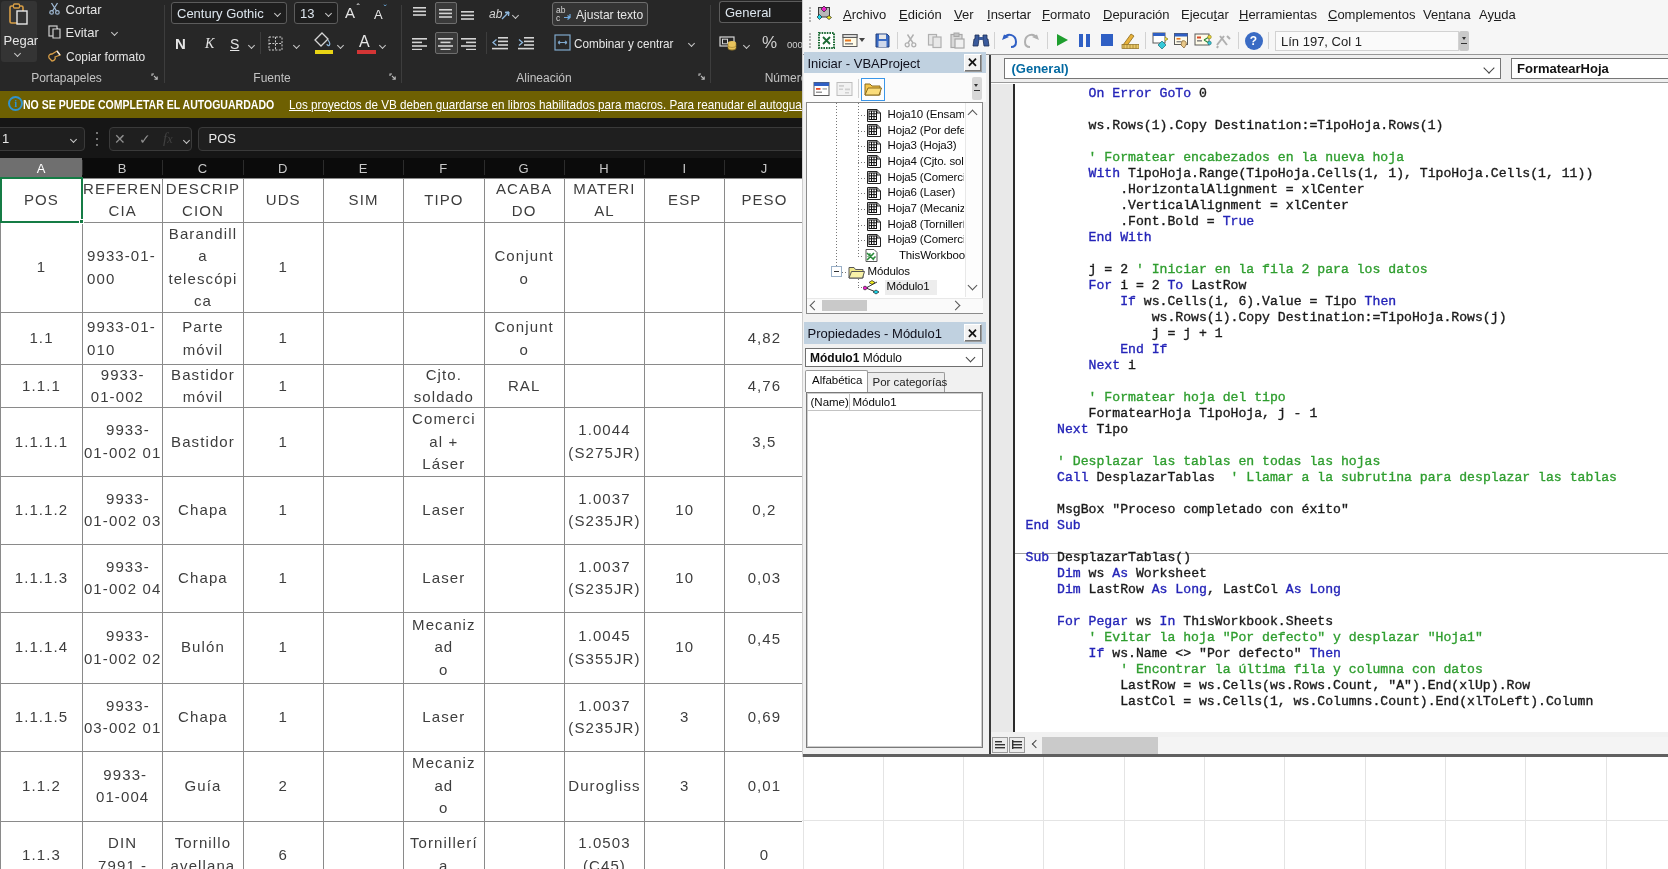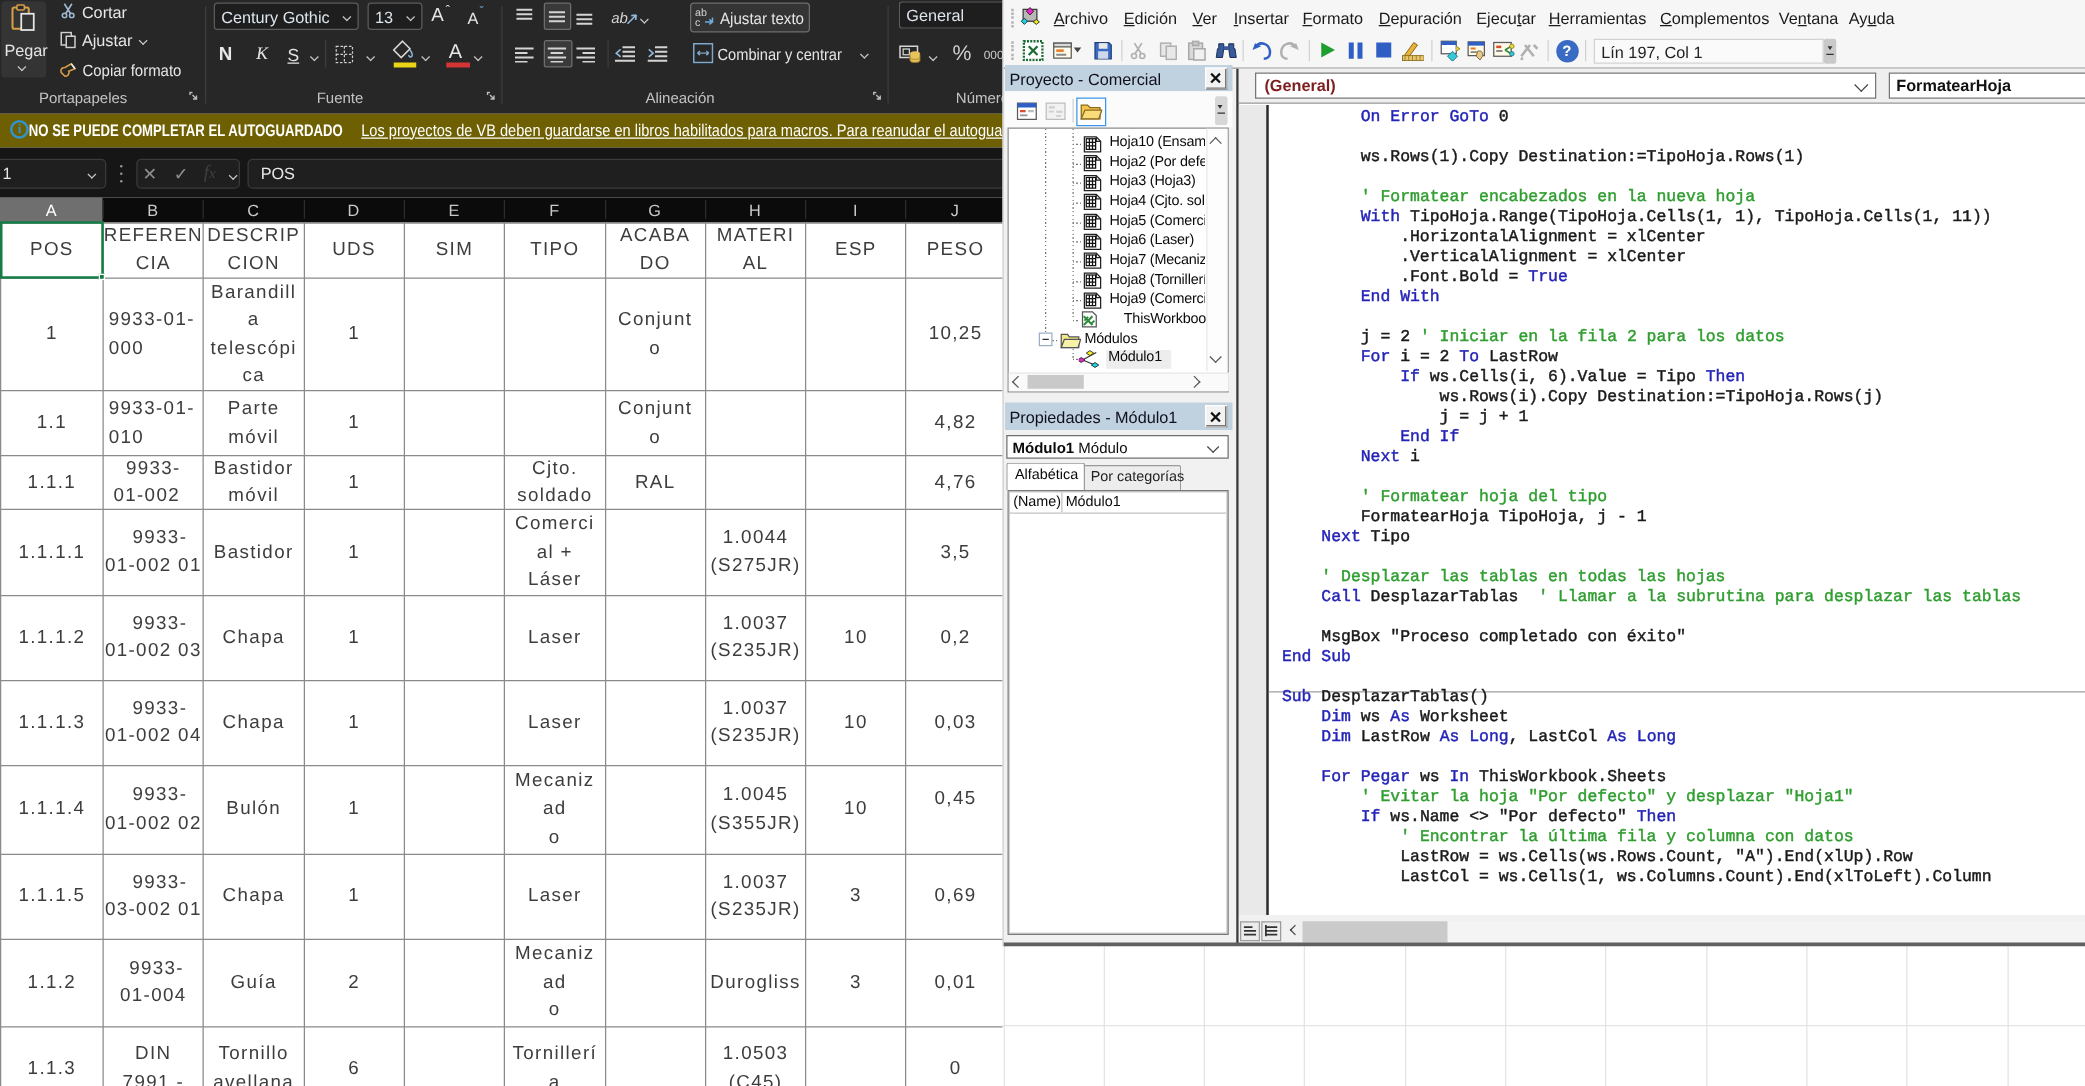--- a/index.html
+++ b/index.html
@@ -35,21 +35,21 @@
 <svg class="ab" style="left:48px;top:2px" width="13" height="13" viewBox="0 0 13 13">
 <path d="M3.5 1 L8.5 9 M9.5 1 L4.5 9" stroke="#9fb9d3" stroke-width="1.3" fill="none"></path>
 <circle cx="3.6" cy="10.4" r="1.8" fill="none" stroke="#9fb9d3" stroke-width="1.2"></circle>
 <circle cx="9.4" cy="10.4" r="1.8" fill="none" stroke="#9fb9d3" stroke-width="1.2"></circle>
     </svg>
 <div class="rtxt" style="left:65.5px;top:2px">Cortar</div>
 <svg class="ab" style="left:48px;top:25px" width="14" height="14" viewBox="0 0 14 14">
 <rect x="1" y="1" width="8" height="10" fill="none" stroke="#cfcfcf" stroke-width="1.2"></rect>
 <path d="M5 4 h7 v9 h-7 z M9.5 4 v-1" fill="#272727" stroke="#cfcfcf" stroke-width="1.2"></path>
     </svg>
-<div class="rtxt" style="left:65.5px;top:25px">Ajustar</div>
+<div class="rtxt" style="left:65.5px;top:25px">Evitar</div>
 <div class="chv" style="left:111px;top:28px"></div>
 <svg class="ab" style="left:47px;top:49px" width="16" height="15" viewBox="0 0 16 15">
 <path d="M2 9 C1 6 3 5 5 5 L10 2 L13 6 L8 8 C9 10 7 12 5 12 Z" fill="none" stroke="#d89e46" stroke-width="1.3"></path>
 <path d="M10 2 L13 6" stroke="#e8e8e8" stroke-width="1.3"></path>
     </svg>
 <div class="rtxt" style="left:65.5px;top:49px;transform:scaleX(.92);transform-origin:0 0">Copiar formato</div>
 <div class="rlab" style="left:66.5px;top:71px">Portapapeles</div>
 <svg class="ab" style="left:150.5px;top:72.5px" width="9" height="9" viewBox="0 0 9 9">
       <path d="M1 3 V1 H3 M3 3 L6.2 6.2 M6.2 3.4 V6.2 H3.4" fill="none" stroke="#bdbdbd" stroke-width="1.1"></path>
     </svg>
@@ -244,21 +244,20 @@
 <div class="cell" style="left:404.2px;top:178.5px;width:79.3px;height:43.5px">TIPO</div>
 <div class="cell" style="left:484.5px;top:178.5px;width:79.3px;height:43.5px">ACABA<br>DO</div>
 <div class="cell" style="left:564.8px;top:178.5px;width:79.3px;height:43.5px">MATERI<br>AL</div>
 <div class="cell" style="left:645.1px;top:178.5px;width:79.3px;height:43.5px">ESP</div>
 <div class="cell" style="left:725.4px;top:178.5px;width:78.1px;height:43.5px">PESO</div>
 <div class="cell" style="left:1px;top:223px;width:81px;height:89px">1</div>
 <div class="cell" style="left:83px;top:223px;width:79.3px;height:89px;justify-content:flex-start;text-align:left;padding-left:4px">9933-01-<br>000</div>
 <div class="cell" style="left:163.3px;top:223px;width:79.3px;height:89px">Barandill<br>a<br>telescópi<br>ca</div>
 <div class="cell" style="left:243.6px;top:223px;width:79.3px;height:89px">1</div>
 <div class="cell" style="left:484.5px;top:223px;width:79.3px;height:89px">Conjunt<br>o</div>
-<div class="cell" style="left:725.4px;top:223px;width:78.1px;height:89px">10,25</div>
 <div class="cell" style="left:1px;top:313px;width:81px;height:51px">1.1</div>
 <div class="cell" style="left:83px;top:313px;width:79.3px;height:51px;justify-content:flex-start;text-align:left;padding-left:4px">9933-01-<br>010</div>
 <div class="cell" style="left:163.3px;top:313px;width:79.3px;height:51px">Parte<br>móvil</div>
 <div class="cell" style="left:243.6px;top:313px;width:79.3px;height:51px">1</div>
 <div class="cell" style="left:484.5px;top:313px;width:79.3px;height:51px">Conjunt<br>o</div>
 <div class="cell" style="left:725.4px;top:313px;width:78.1px;height:51px">4,82</div>
 <div class="cell" style="left:1px;top:365px;width:81px;height:42px">1.1.1</div>
 <div class="cell" style="left:83px;top:365px;width:79.3px;height:42px">9933-<br>01-002&nbsp;&nbsp;</div>
 <div class="cell" style="left:163.3px;top:365px;width:79.3px;height:42px">Bastidor<br>móvil</div>
 <div class="cell" style="left:243.6px;top:365px;width:79.3px;height:42px">1</div>
@@ -450,21 +449,21 @@
     </svg>
 <div class="ab" style="left:434.5px;top:32px;width:1px;height:17px;background:#d2d2d2"></div>
 <div class="ab flx" style="left:441.5px;top:31.5px;width:18px;height:18px;border-radius:50%;background:#3a6bc4;color:#fff;font:bold 12px 'Liberation Sans'">?</div>
 <div class="ab" style="left:465px;top:32px;width:1px;height:17px;background:#d2d2d2"></div>
 <div class="ab" style="left:472px;top:31px;width:184px;height:19.5px;background:#fafafa;border:1px solid #d2d2d2"></div>
 <div class="ab" style="left:478px;top:34px;font:13px 'Liberation Sans';color:#222">Lín 197, Col 1</div>
 <div class="ab" style="left:656px;top:31px;width:10px;height:19.5px;background:#c9c9c9;border-radius:2px"></div>
 <div class="ab" style="left:658.8px;top:37px;border-left:2.8px solid transparent;border-right:2.8px solid transparent;border-top:3.5px solid #333"></div>
 <div class="ab" style="left:658px;top:43px;width:6px;height:1.4px;background:#333"></div>
 <div class="ab" style="left:0.5px;top:52px;width:182px;height:21px;background:#c0d1e0"></div>
-<div class="ab" style="left:4.5px;top:55.5px;font:13px 'Liberation Sans';color:#10101c;white-space:nowrap">Proyecto - Comercial</div>
+<div class="ab" style="left:4.5px;top:55.5px;font:13px 'Liberation Sans';color:#10101c;white-space:nowrap">Iniciar - VBAProject</div>
 <div class="ab flx" style="left:160.5px;top:53.5px;width:18px;height:18px;background:#f2f2f2;border:1px solid #9a9a9a;border-top-color:#fff;border-left-color:#fff;box-shadow:inset -1px -1px 0 #777;font:bold 13px 'Liberation Sans';color:#111">✕</div>
 <div class="ab" style="left:0.5px;top:73px;width:182px;height:28.5px;background:#fbfbfb"></div>
 <svg class="ab" style="left:9.5px;top:81px" width="17" height="16" viewBox="0 0 17 16">
 <rect x="1" y="1.5" width="15" height="13" fill="#fff" stroke="#5a5a5a" stroke-width="1"></rect>
 <rect x="1" y="1.5" width="15" height="3.5" fill="#2f5fc4"></rect>
 <rect x="3" y="7" width="4.5" height="1.8" fill="#e84a2a"></rect>
       <rect x="3" y="10.5" width="6" height="1.5" fill="#999"></rect>
 <rect x="9.5" y="7" width="4.5" height="1.8" fill="#bbb"></rect>
     </svg>
 <svg class="ab" style="left:32.5px;top:81px" width="17" height="16" viewBox="0 0 17 16">
@@ -601,21 +600,21 @@
 <div class="ab" style="left:64.5px;top:371.5px;width:77.5px;height:20px;background:#ededed;border:1px solid #9a9a9a;border-bottom:none;border-left:none;border-radius:0 2px 0 0"></div>
 <div class="sm" style="left:69.5px;top:375.5px;color:#222">Por categorías</div>
 <div class="ab" style="left:2.5px;top:391.5px;width:177.5px;height:356.5px;background:#fff;border:1px solid #7a7a7a;box-shadow:inset 1px 1px 0 #cdcdcd,inset -1px -1px 0 #cdcdcd"></div>
 <div class="sm" style="left:7.5px;top:396px">(Name)</div>
 <div class="ab" style="left:45.5px;top:393.5px;width:1px;height:16px;background:#c3c3c3"></div>
 <div class="sm" style="left:49.5px;top:396px">Módulo1</div>
 <div class="ab" style="left:4px;top:409.5px;width:174px;height:1px;background:#c3c3c3"></div>
 <div class="ab" style="left:185.5px;top:55px;width:680.5px;height:699.5px;background:#fff;border-left:2.5px solid #3a3a3a"></div>
 <div class="ab" style="left:188px;top:55px;width:678px;height:27.5px;background:#efefef;border-bottom:1.6px solid #9a9a9a"></div>
 <div class="ab" style="left:201px;top:57.5px;width:497px;height:21px;background:#fff;border:1px solid #767676"></div>
-<div class="ab" style="left:208.5px;top:61px;font:bold 13px 'Liberation Sans';color:#7f1d1d">(General)</div>
+<div class="ab" style="left:208.5px;top:61px;font:bold 13px 'Liberation Sans';color:#0369a1">(General)</div>
 <div class="ab" style="left:682px;top:64px;width:8px;height:8px;border-right:1.4px solid #444;border-bottom:1.4px solid #444;transform:rotate(45deg)"></div>
 <div class="ab" style="left:707.5px;top:57.5px;width:158.5px;height:21px;background:#fff;border:1px solid #767676"></div>
 <div class="ab" style="left:714px;top:61px;font:bold 13px 'Liberation Sans';color:#111">FormatearHoja</div>
 <div class="ab" style="left:188px;top:84px;width:22px;height:648px;background:#e9e9e9"></div>
 <div class="ab" style="left:210px;top:84px;width:2px;height:648px;background:#2a2a2a"></div>
 <div class="ab" style="left:212px;top:552.5px;width:654px;height:1.2px;background:#9e9e9e"></div>
 <pre class="code" style="left:222.5px;top:86px">        <span class="kw">On Error GoTo</span> 0
 
         ws.Rows(1).Copy Destination:=TipoHoja.Rows(1)
 

